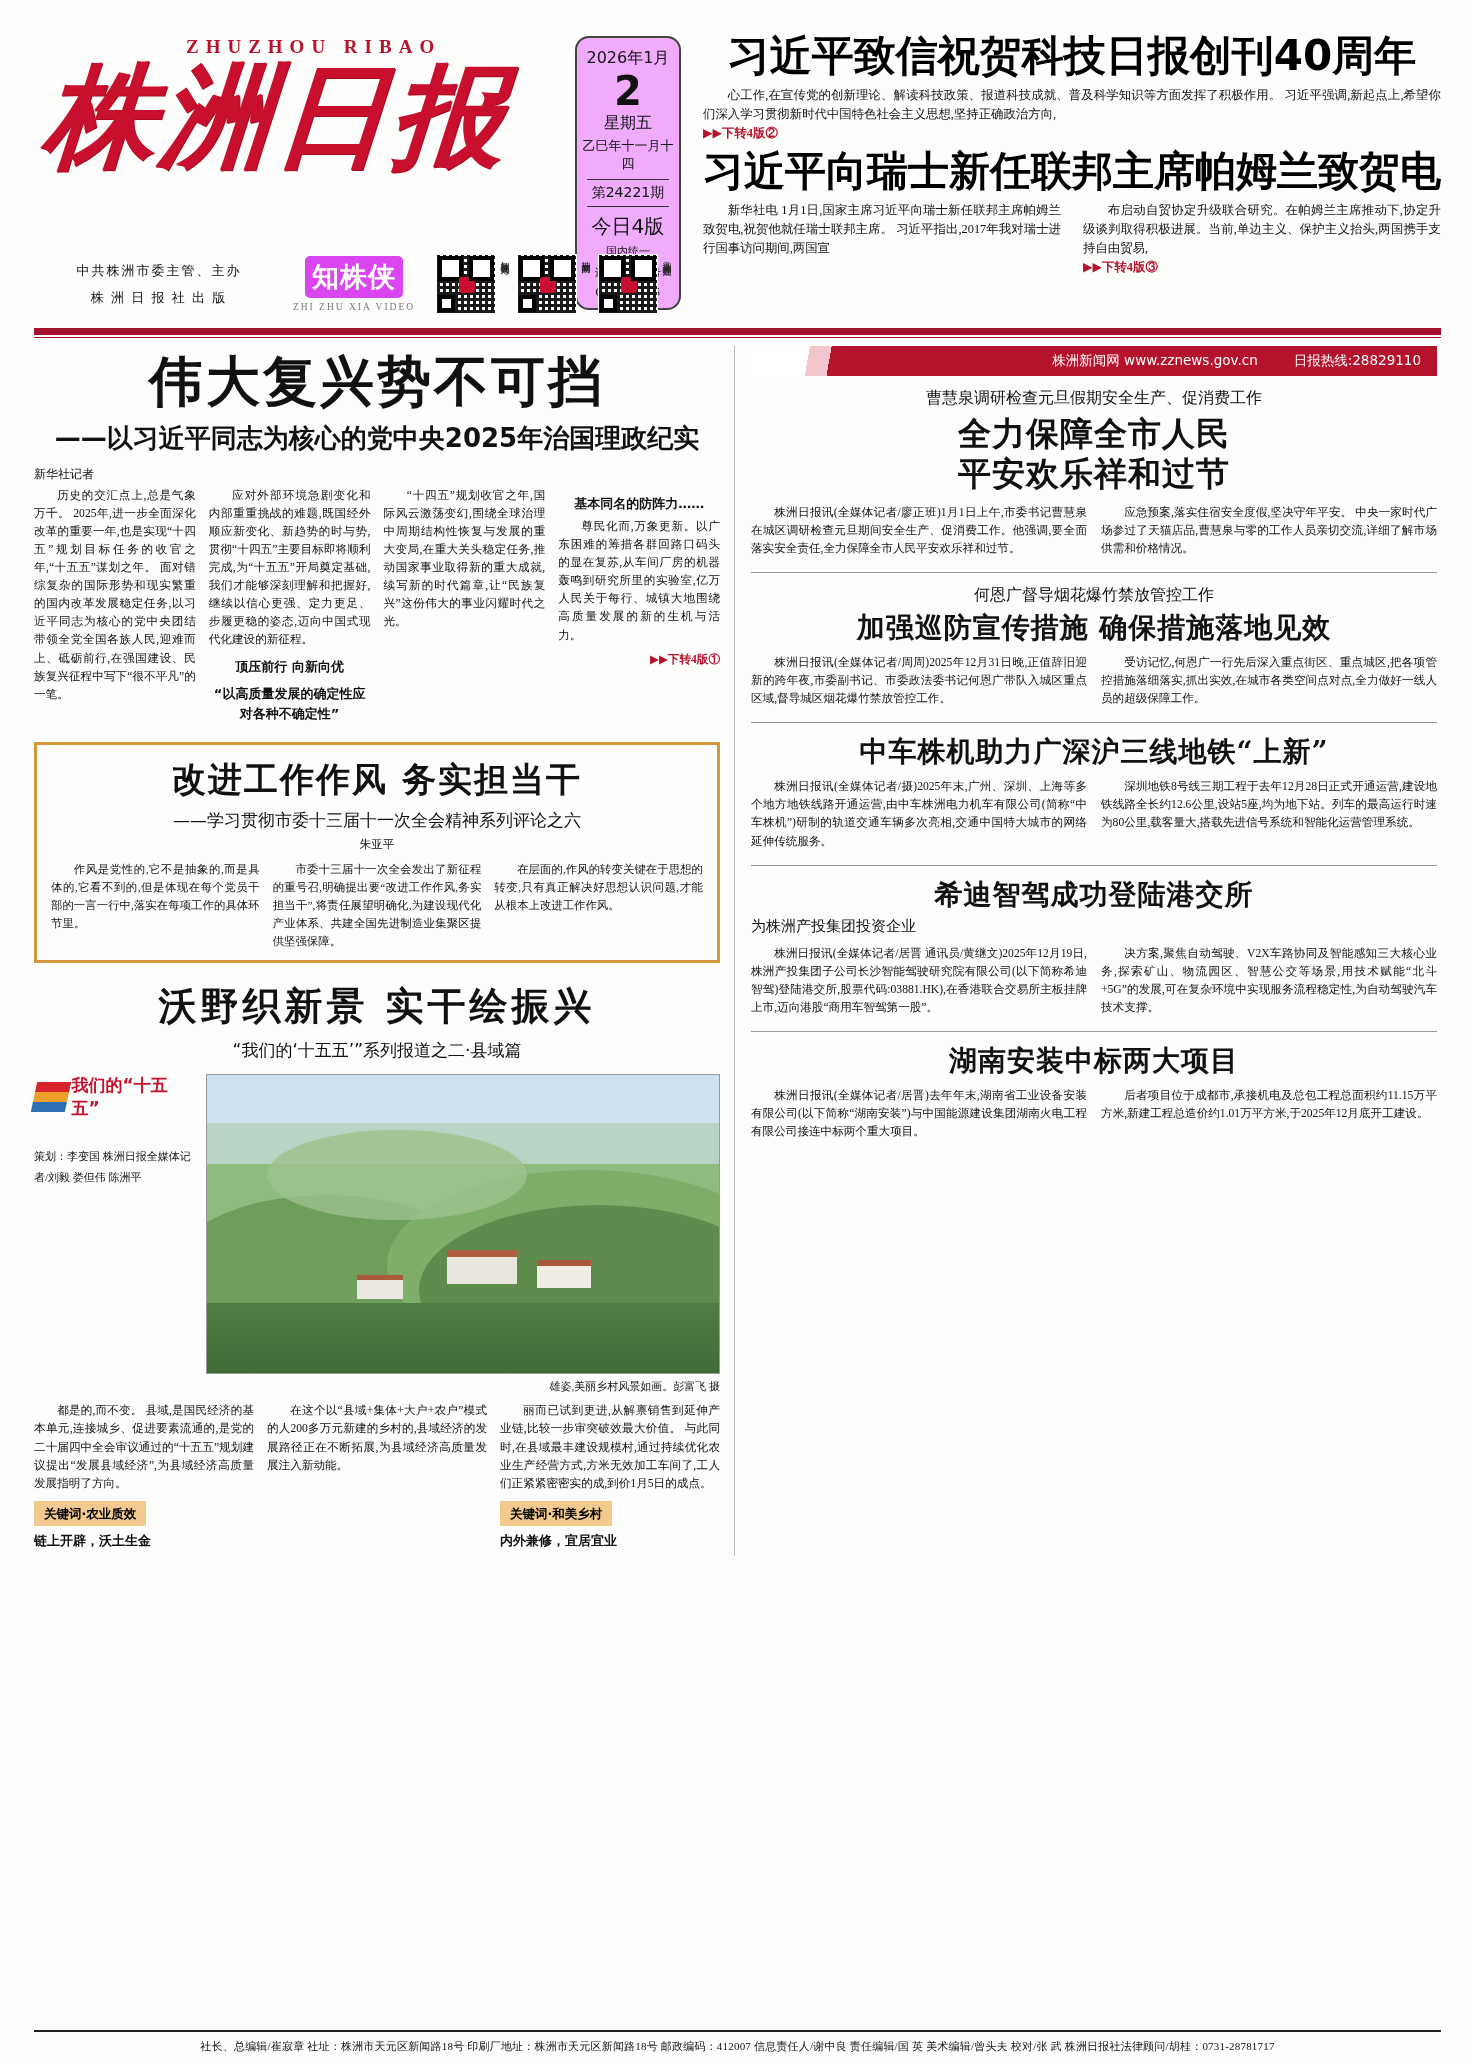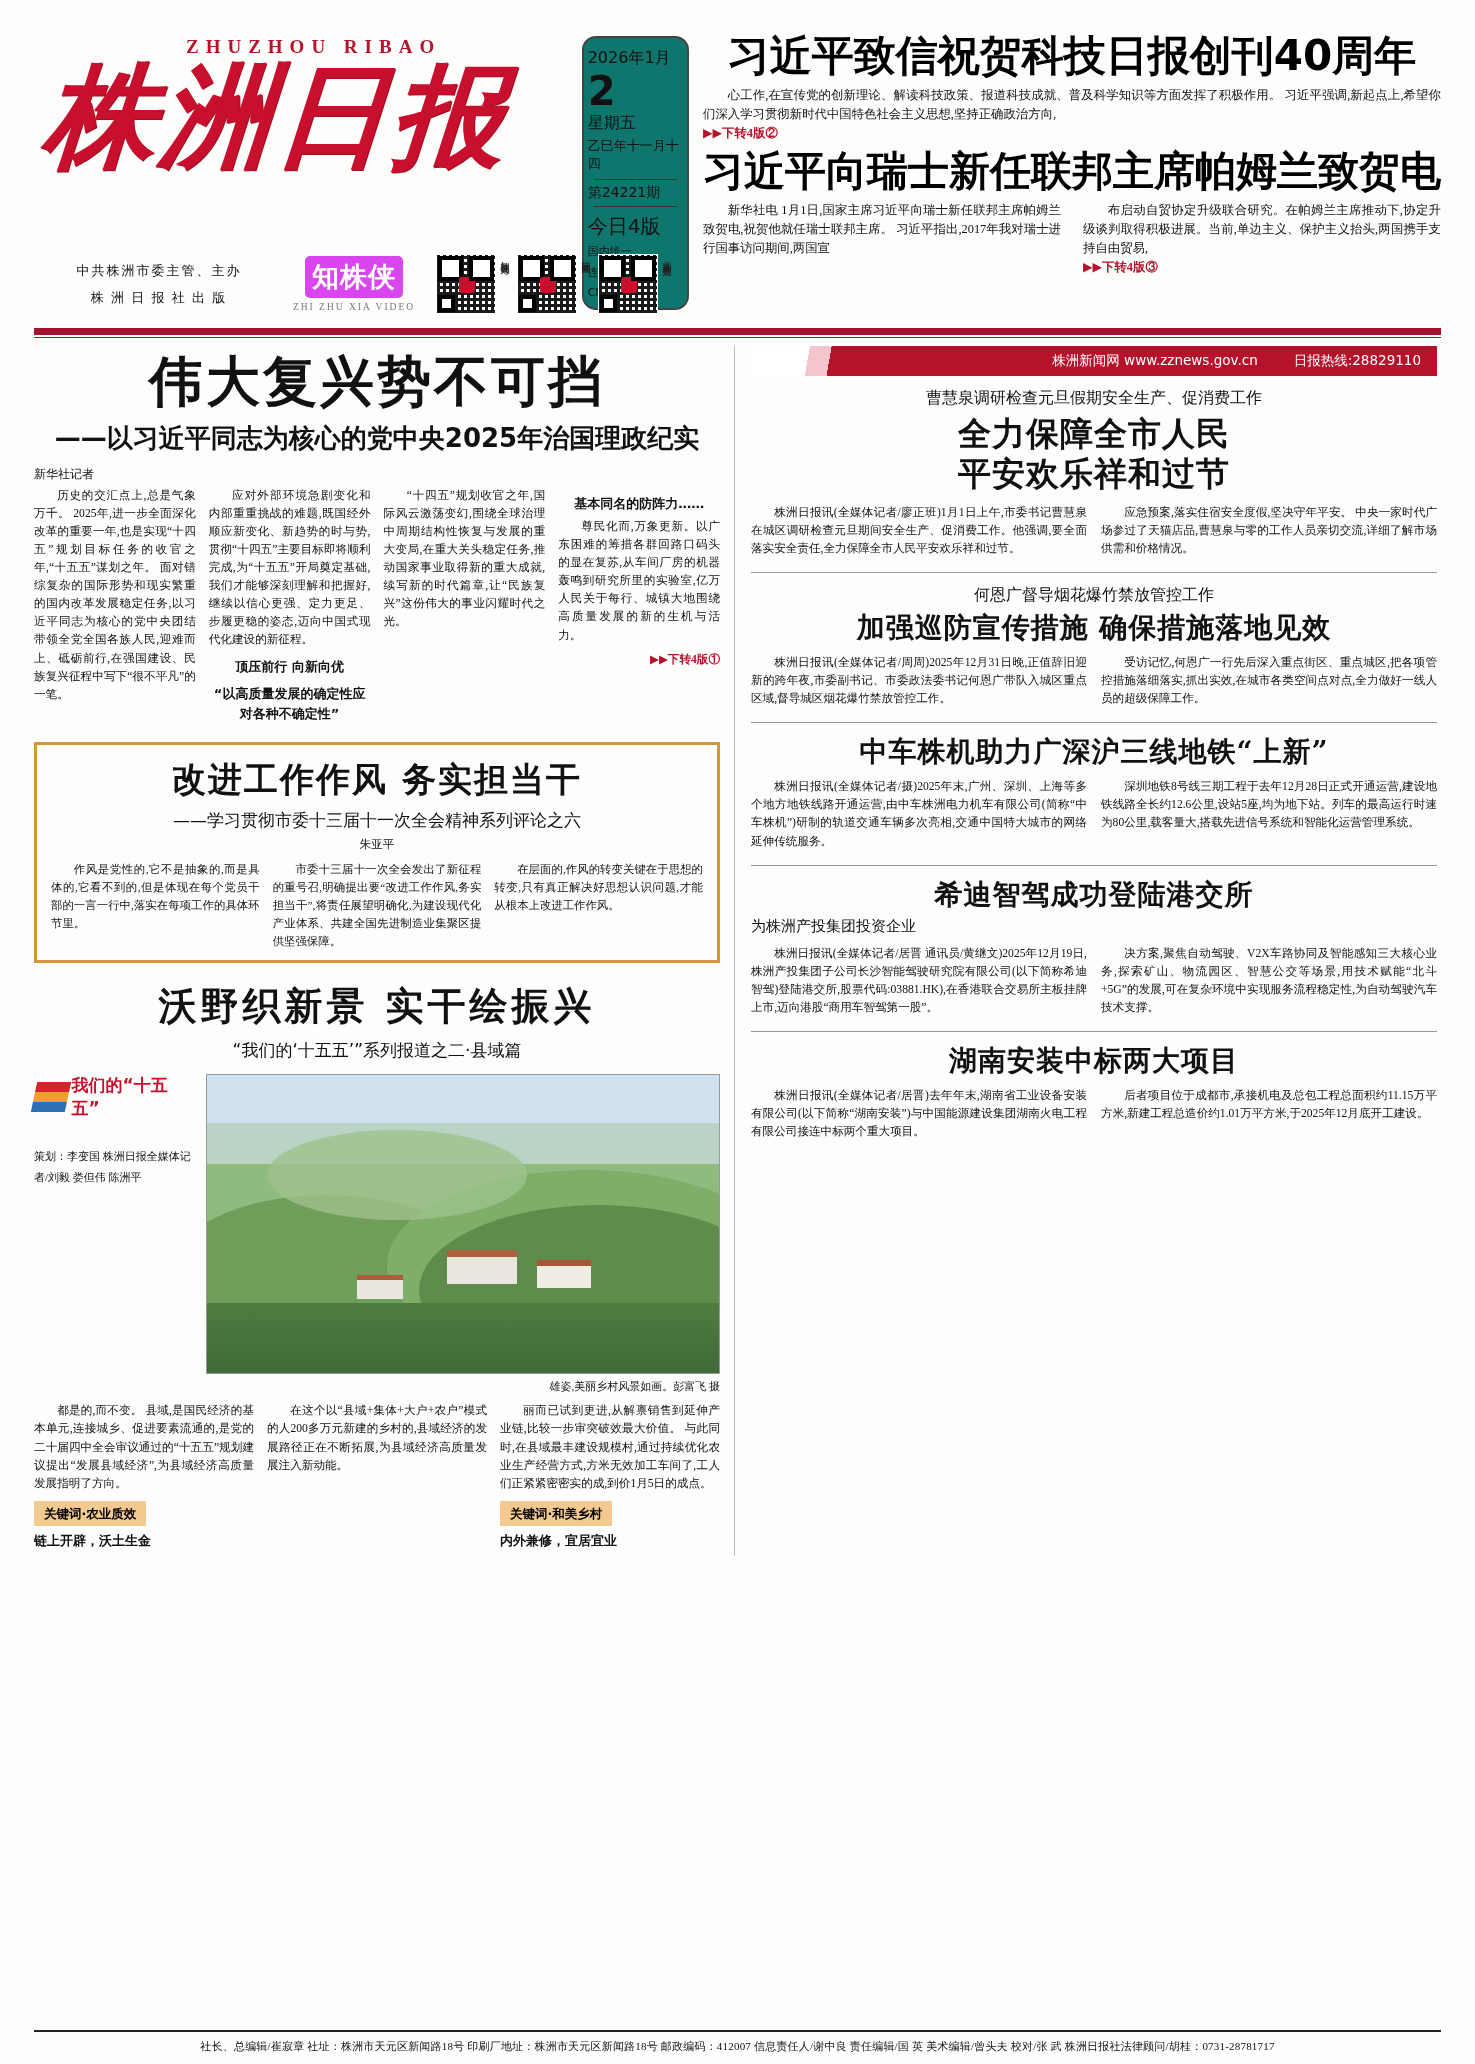--- a/index.html
+++ b/index.html
@@ -25,34 +25,34 @@
   .mh-title {
     font-size:112px; line-height:1.0; color:#c8102e;
     font-family:"DejaVu Serif", serif; font-weight:bold;
     letter-spacing:4px; margin-top:2px; margin-left:10px;
     font-style:italic;
     transform:skewX(-4deg);
     text-shadow:1px 1px 0 #a80c22;
   }
   .mh-datebox {
     width:118px; min-height:196px; border:2px solid #444; border-radius:14px;
-    margin-left:8px; margin-top:8px; padding:10px 4px 6px 4px;
-    font-family:"DejaVu Sans", sans-serif; background:#0f766e;
+    margin-left:8px; margin-top:8px; text-align:center; padding:10px 4px 6px 4px;
+    font-family:"DejaVu Sans", sans-serif; background:#f0abfc;
   }
   .db-ym { font-size:16px; letter-spacing:0px; }
   .db-day { font-size:40px; font-weight:bold; line-height:1.05; margin:1px 0 1px; }
   .db-week { font-size:16px; }
   .db-lunar { font-size:13px; margin-top:3px; }
   .db-hr { border-top:1px solid #333; margin:6px 6px 4px; }
   .db-issue { font-size:14px; }
   .db-hr2 { border-top:1px solid #333; margin:4px 6px 6px; }
   .db-pages { font-size:20px; }
   .db-sm { font-size:11px; margin-top:4px; line-height:1.5; }
 
-  .mh-right { flex:1; padding-left:14px; padding-top:4px; }
+  .mh-right { flex:1; padding-left:22px; padding-top:4px; }
   .lead-hd {
     font-family:"DejaVu Sans", sans-serif;
     font-weight:bold; font-size:42px; line-height:1.12;
     letter-spacing:0px; color:#000; text-align:center;
     white-space:nowrap;
   }
   .lead-hd.h2 { font-size:41px; margin-top:6px;}
   .lead-cols { display:flex; gap:22px; margin-top:7px; }
   .lead-col { flex:1; font-size:12.4px; line-height:1.52; text-align:justify; }
   .indent { text-indent:2em; display:block; }

